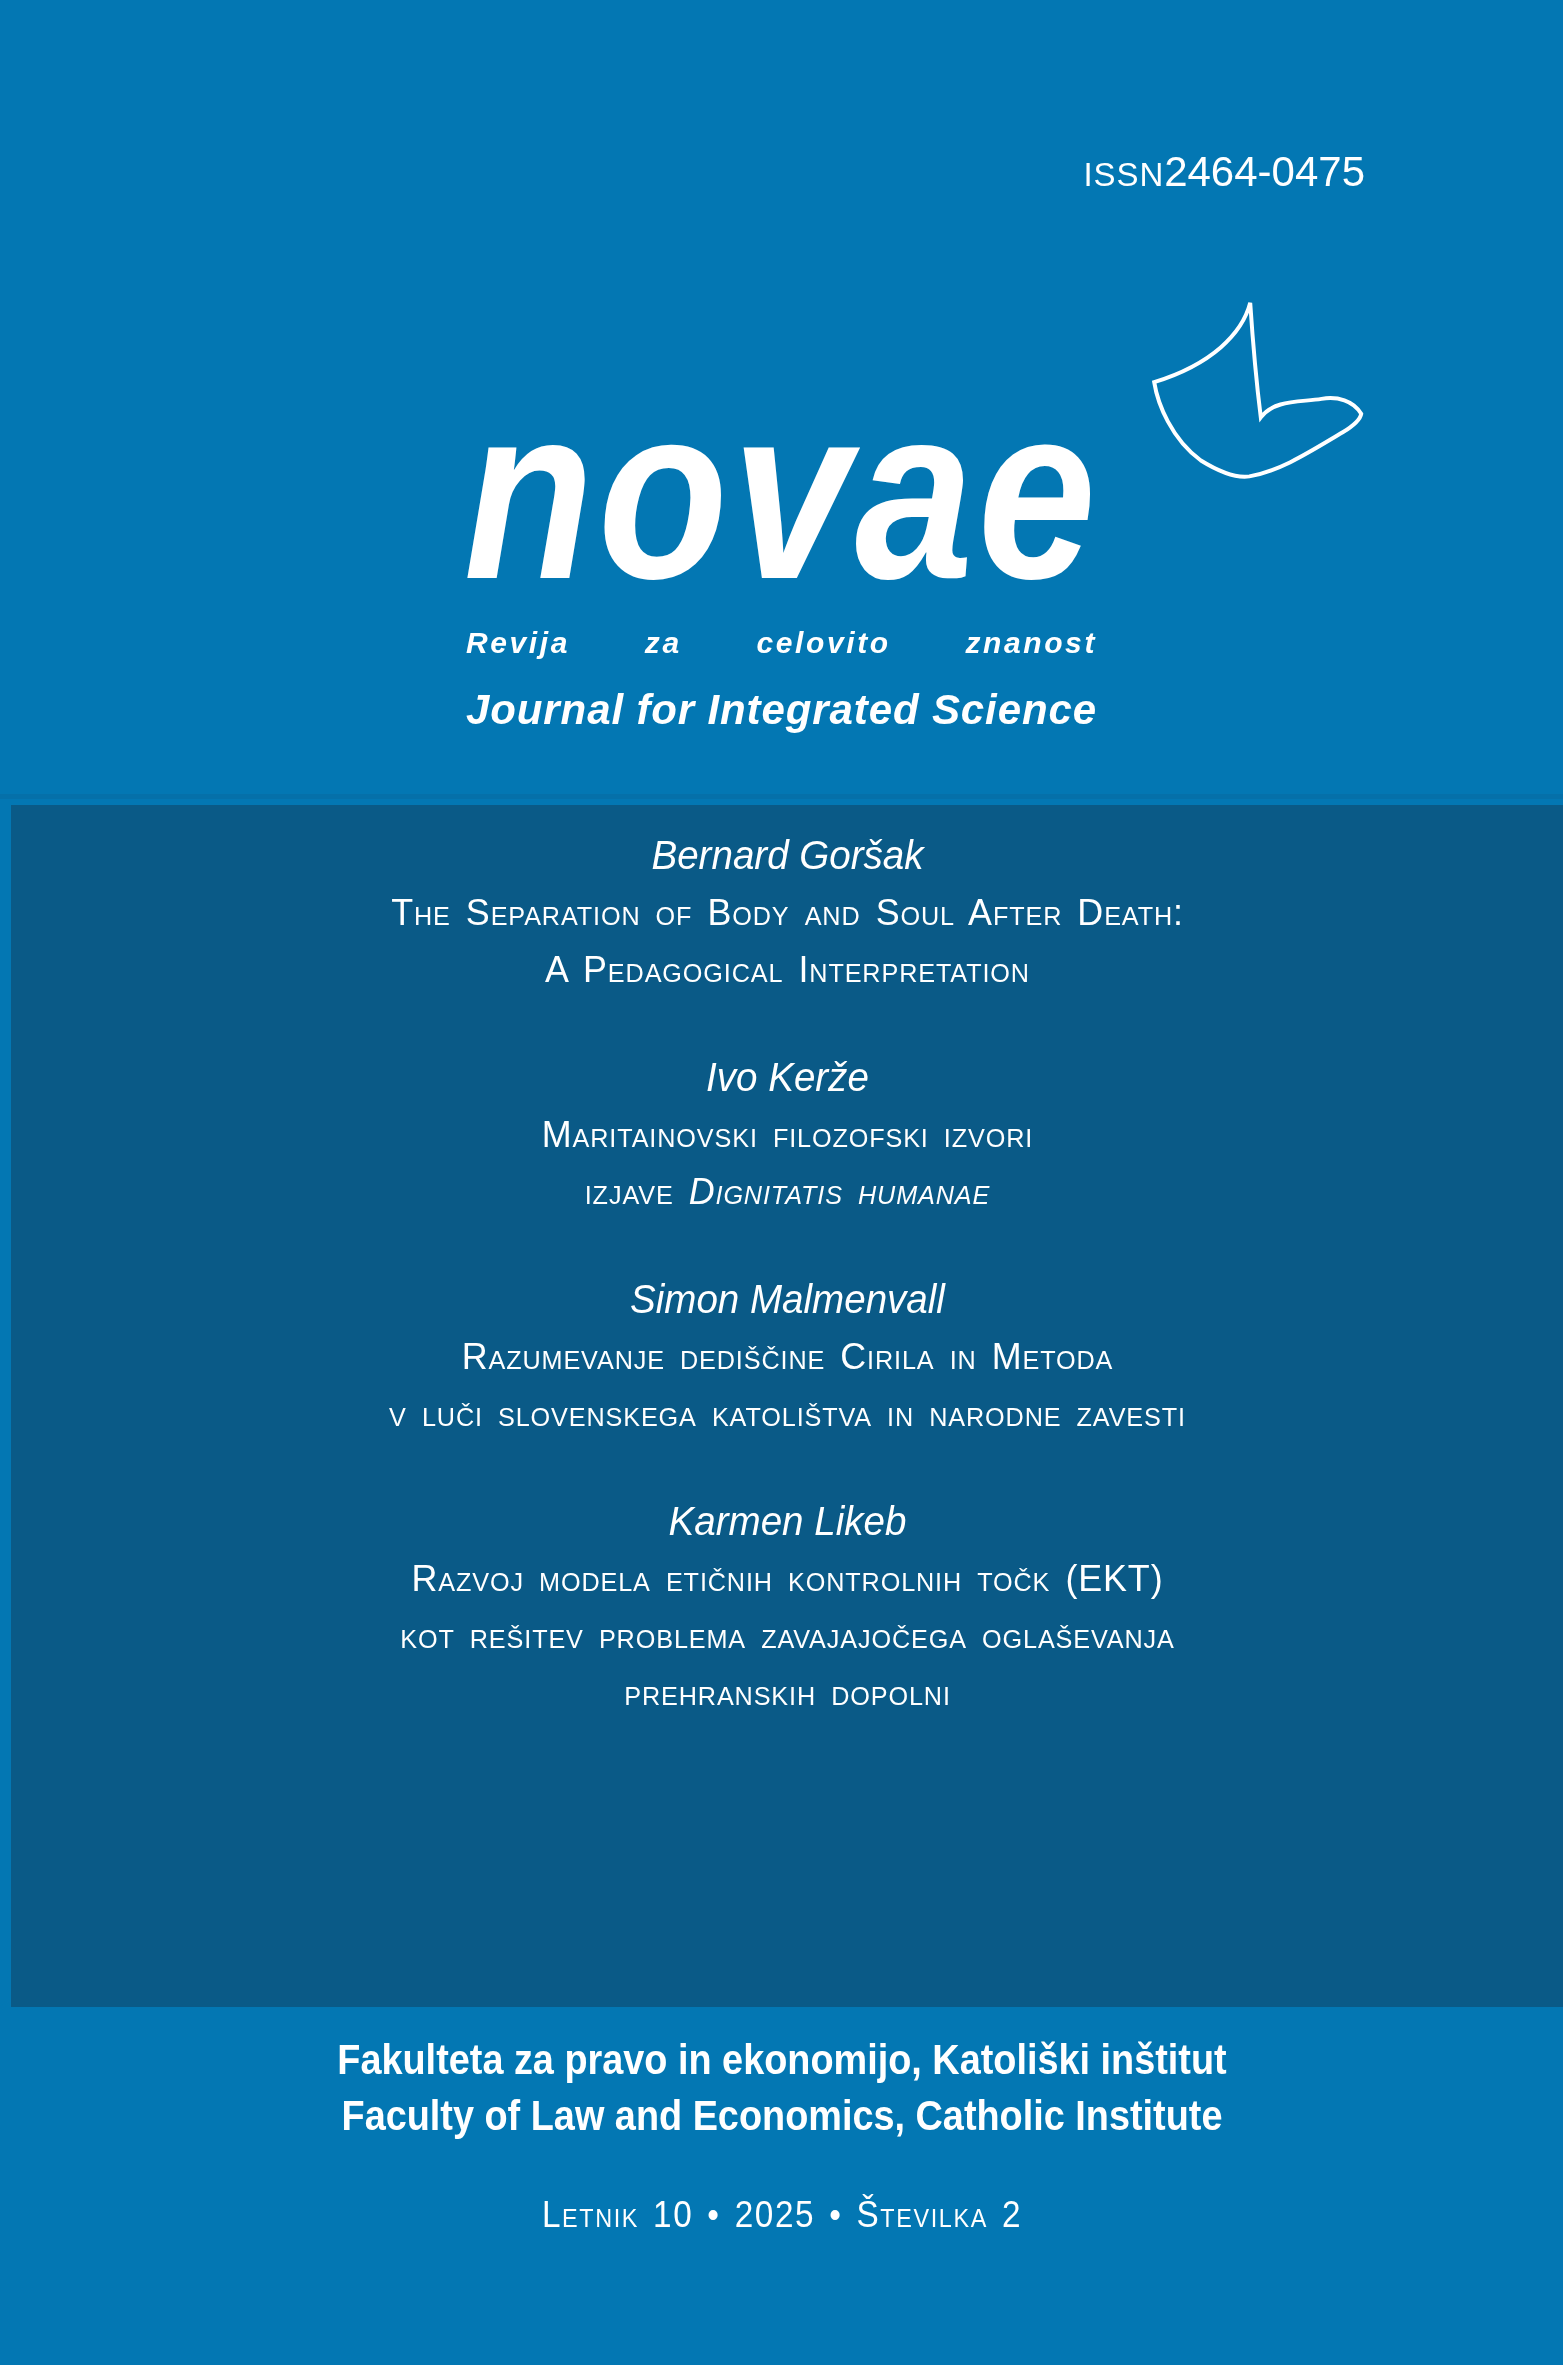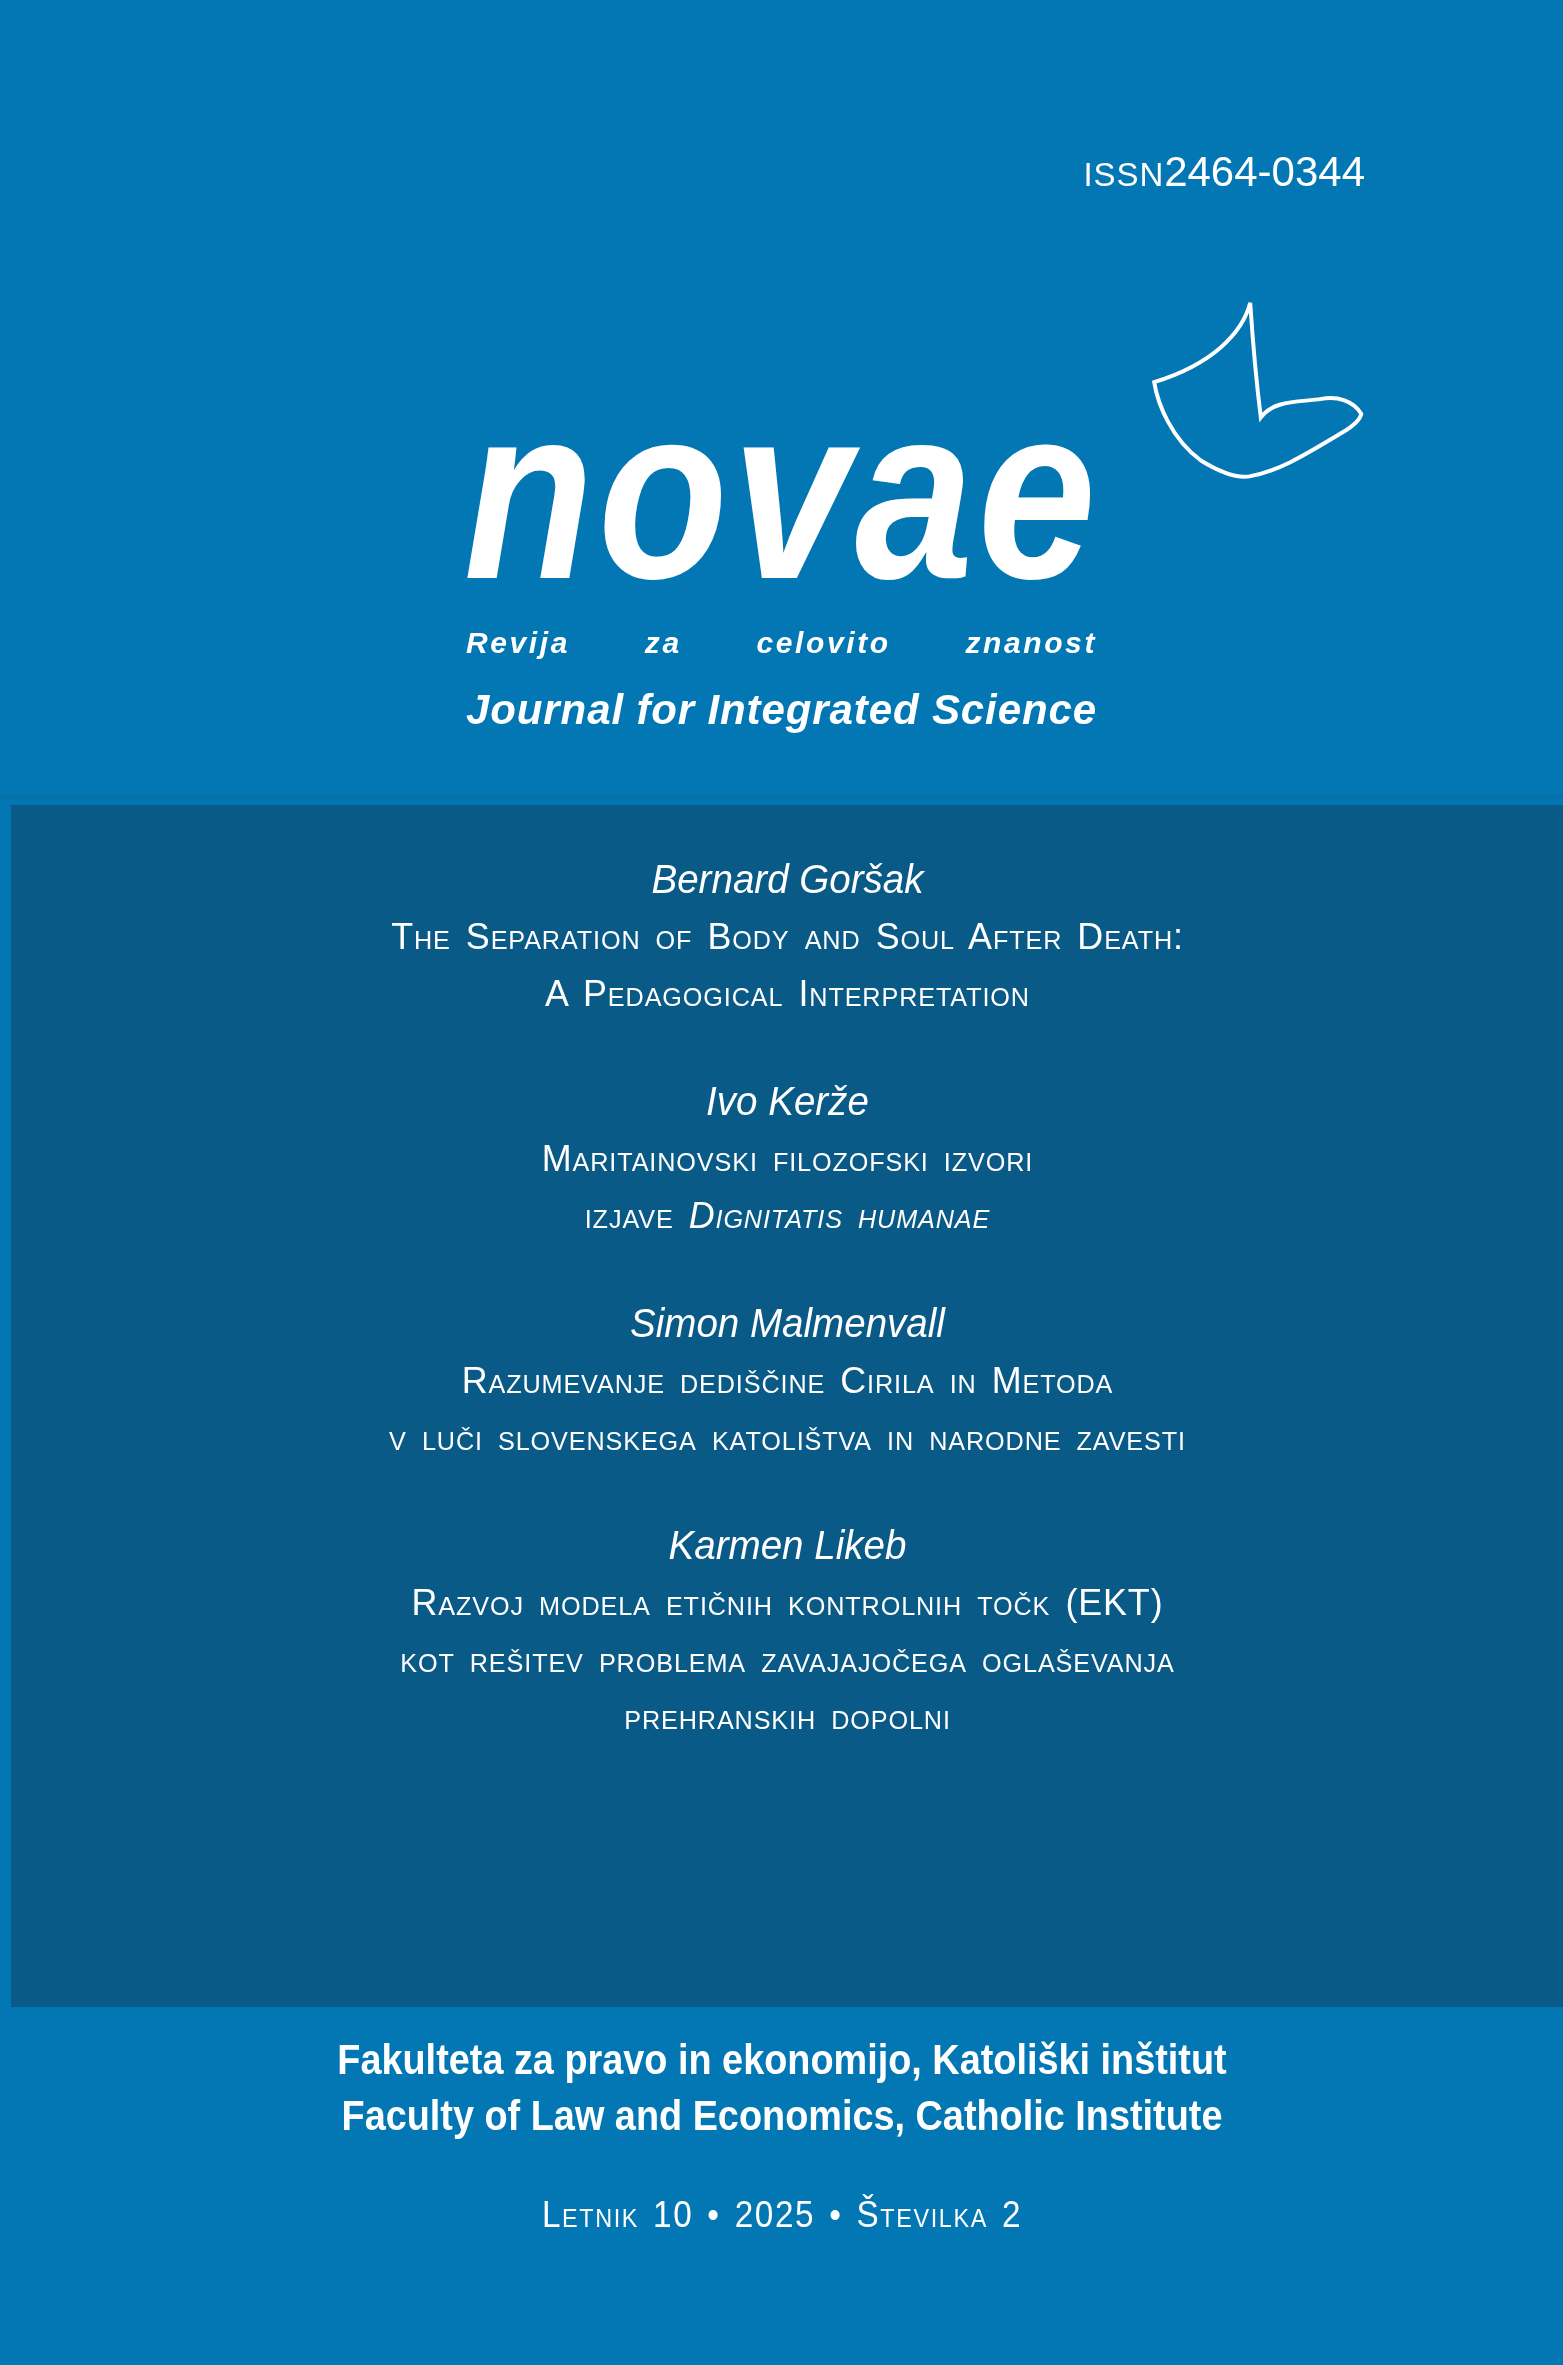--- a/index.html
+++ b/index.html
@@ -89,21 +89,21 @@
     letter-spacing: 0.9px;
   }
 
   
   .middle-section {
     position: absolute;
     top: 805px; left: 11px; right: 0;
     height: 1203px;
     background: #0a5a87;
     text-align: center;
-    padding-top: 46px;
+    padding-top: 22px;
   }
   .toc-entry { margin-bottom: 51px; }
   .article-author {
     font-style: italic;
     font-size: 41px;
     line-height: 57px;
     transform: scaleX(0.94);
     transform-origin: 50% 50%;
     white-space: nowrap;
   }
@@ -149,21 +149,21 @@
 </style>
 </head>
 <body>
 
 <div class="cover">
 
   <div class="top-section">
 
     <div class="issn">
       <span class="issn-label">ISSN</span>
-        <span class="issn-number">2464-0344</span>
+        <span class="issn-number">2464-0475</span>
     </div>
 
     <div class="masthead-line novae-line">novae</div>
 
     <svg class="dove" viewBox="0 0 250 210" aria-hidden="true">
       <path d="M 119 10
                C 110 45, 75 80, 10 100
                C 14 125, 30 165, 63 189
                C 84 202, 104 209, 118 207
                C 154 201, 190 177, 224 157

